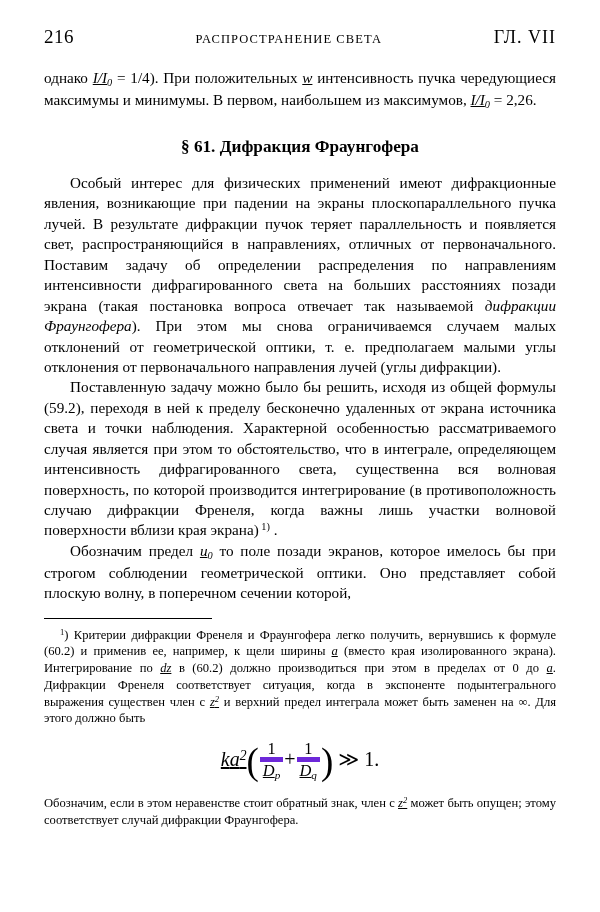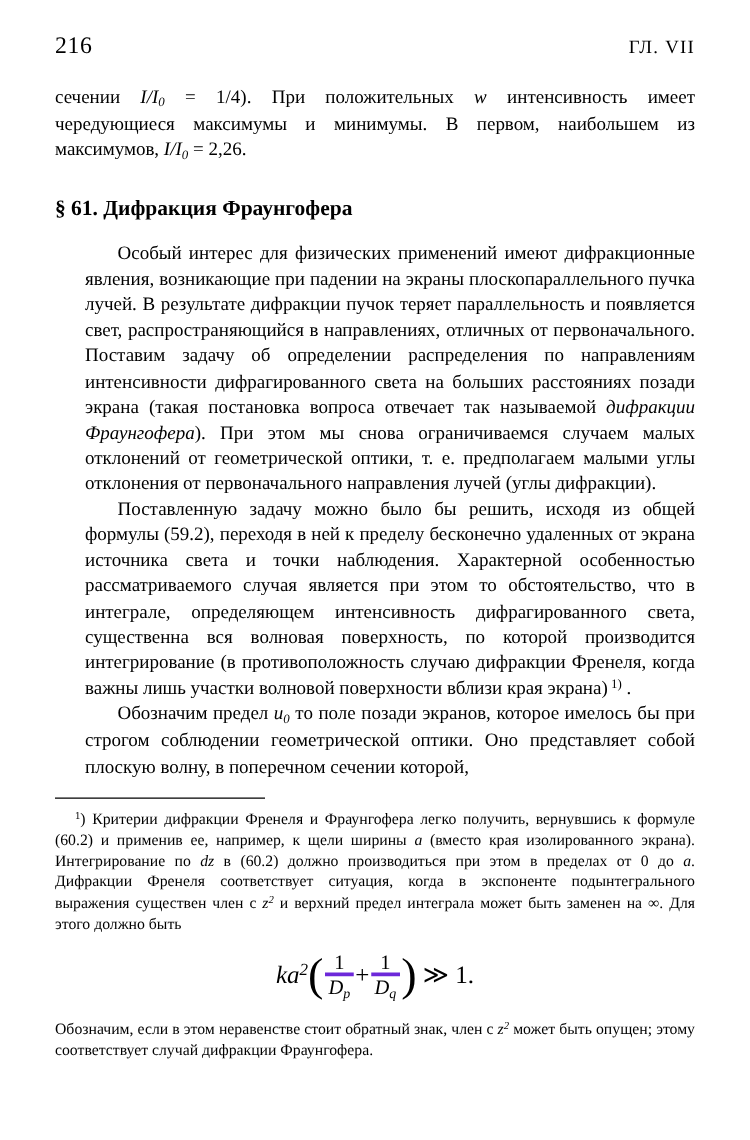--- a/index.html
+++ b/index.html
@@ -33,46 +33,45 @@
     letter-spacing: 0.5px;
   }
   .head-center {
     font-size: 12.5px;
     letter-spacing: 1.1px;
     flex: 1;
     text-align: center;
     padding-left: 10px;
   }
   .head-right {
-    font-size: 15px;
+    font-size: 18px;
     letter-spacing: 1px;
   }
   p {
     margin: 0;
     font-size: 15.2px;
     line-height: 1.345;
     text-align: justify;
     text-justify: inter-word;
     hyphens: manual;
   }
   p.indent {
     text-indent: 26px;
-    margin-left: 24px;
   }
   .sec-title {
     font-size: 17.2px;
     font-weight: bold;
     margin: 25px 0 16px 0;
-    text-align: left;
+    text-align: center;
   }
   .body-block p + p {
     margin-top: 0;
   }
   .it { font-style: italic; }
-  .math { font-style: italic; font-family: "Liberation Serif", serif; }
+  .math { font-style: italic; font-family: "Liberation Serif", serif; text-decoration: underline; }
   sub {
     font-size: 0.68em;
     vertical-align: -0.3em;
     font-style: italic;
   }
   sup {
     font-size: 0.68em;
     vertical-align: 0.45em;
   }
   .footnote-rule {
@@ -94,42 +93,43 @@
   }
   .frac {
     display: inline-block;
     vertical-align: middle;
     text-align: center;
     font-size: 0.82em;
     line-height: 1.05;
     margin: 0 1px;
   }
   .frac .num { display: block; padding: 0 3px; }
-  .frac .den { display: block; border-top: 3px solid #6d28d9; padding: 0 3px; }
+  .frac .den { display: block; border-top: 5px solid #6d28d9; padding: 0 3px; }
   .paren-big {
     display: inline-block;
     font-size: 1.85em;
     vertical-align: middle;
     line-height: 0.8;
     font-style: normal;
   }
 </style>
 </head>
 <body>
 
 <div class="page">
 
   <div class="running-head">
     <div class="folio">216</div>
+    <div class="head-center">РАСПРОСТРАНЕНИЕ СВЕТА</div>
     <div class="head-right">ГЛ. VII</div>
   </div>
 
   <div class="body-block">
 
-    <p><span>сечении </span><span class="math"><span>I/I</span><sub>0</sub></span><span> = 1/4). При положительных </span><span class="math">w</span><span> интенсивность имеет</span> <span>чередующиеся максимумы и минимумы. В первом, наибольшем</span> <span>из максимумов, </span><span class="math"><span>I/I</span><sub>0</sub></span><span> = 2,26.</span></p>
+    <p><span>однако </span><span class="math"><span>I/I</span><sub>0</sub></span><span> = 1/4). При положительных </span><span class="math">w</span><span> интенсивность пучка</span> <span>чередующиеся максимумы и минимумы. В первом, наибольшем</span> <span>из максимумов, </span><span class="math"><span>I/I</span><sub>0</sub></span><span> = 2,26.</span></p>
 
     <div class="sec-title">§ 61. Дифракция Фраунгофера</div>
 
     <p class="indent"><span>Особый интерес для физических применений имеют дифракционные явления, возникающие при падении на экраны плоскопараллельного пучка лучей. В результате дифракции пучок теряет параллельность и появляется свет, распространяющийся в направлениях, отличных от первоначального. Поставим задачу об определении распределения по направлениям интенсивности дифрагированного света на больших расстояниях позади экрана (такая постановка вопроса отвечает так называемой </span><span class="it">дифракции Фраунгофера</span><span>). При этом мы снова ограничиваемся случаем малых отклонений от геометрической оптики, т. е. предполагаем малыми углы отклонения от первоначального направления лучей (углы дифракции).</span></p>
 
     <p class="indent"><span>Поставленную задачу можно было бы решить, исходя из общей формулы (59.2), переходя в ней к пределу бесконечно удаленных от экрана источника света и точки наблюдения. Характерной особенностью рассматриваемого случая является при этом то обстоятельство, что в интеграле, определяющем интенсивность дифрагированного света, существенна вся волновая поверхность, по которой производится интегрирование (в противоположность случаю дифракции Френеля, когда важны лишь участки волновой поверхности вблизи края экрана)</span><sup>&nbsp;<span>1</span>)</sup>&nbsp;.</p>
 
 
     <p class="indent"><span>Обозначим предел </span><span class="math"><span>u</span><sub>0</sub></span><span> то поле позади экранов, которое имелось бы при строгом соблюдении геометрической оптики. Оно представляет собой плоскую волну, в поперечном сечении которой,</span></p>
 

